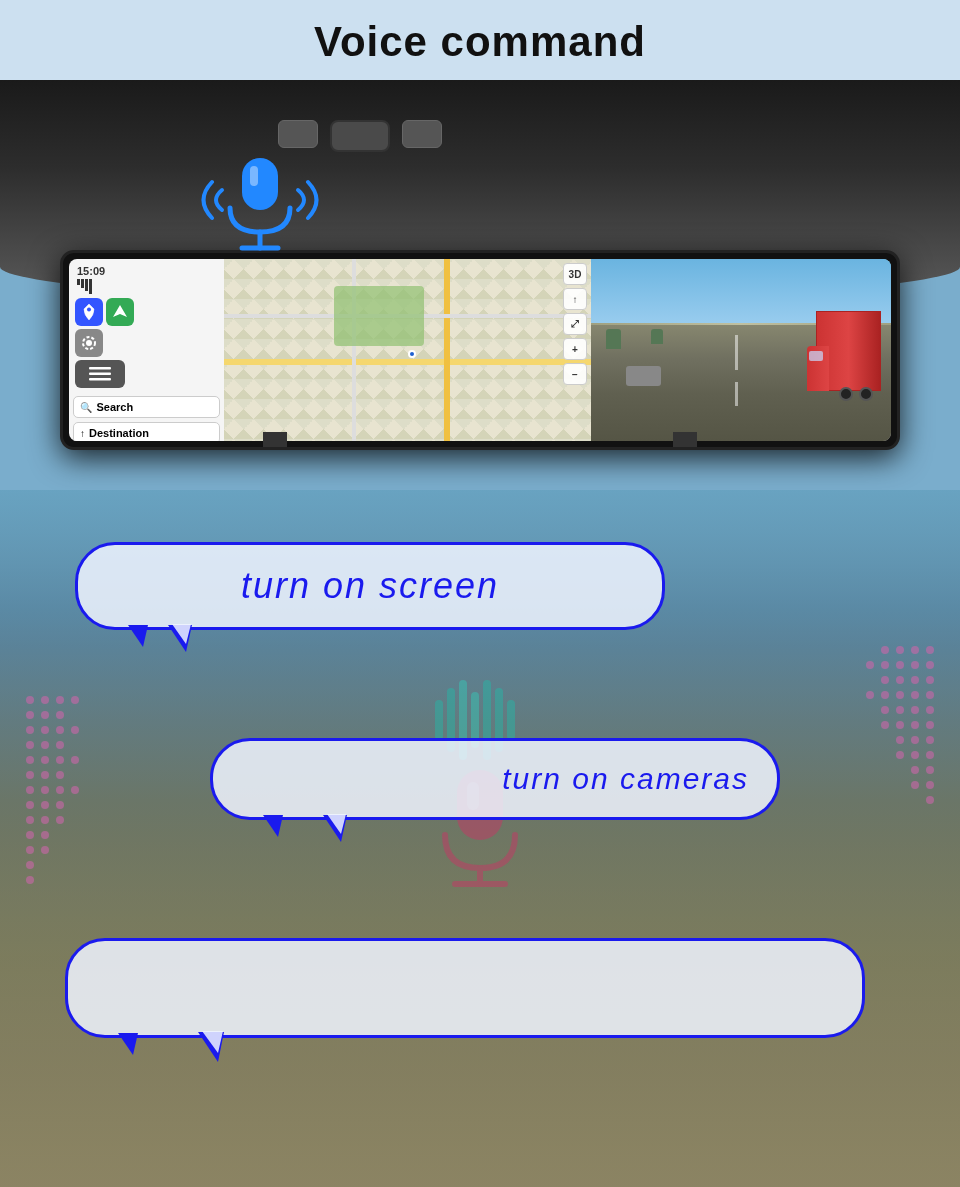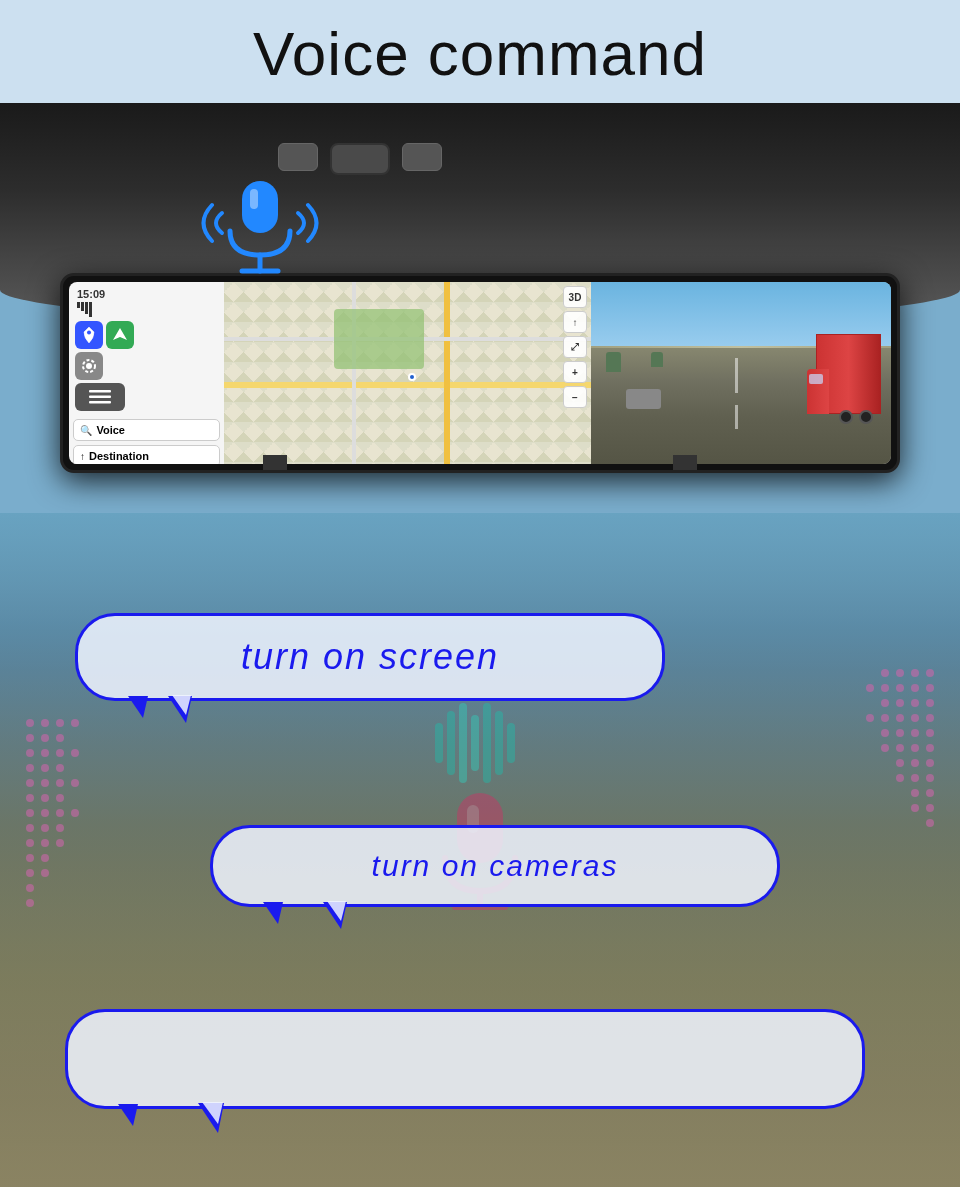--- a/index.html
+++ b/index.html
@@ -11,22 +11,22 @@
       background: #b8d4e8;
     }
 
     
     .header {
       background: #cce0f0;
       text-align: center;
       padding: 18px 0 14px;
     }
     .header h1 {
-      font-size: 62px;
-      font-weight: 400;
+      font-size: 42px;
+      font-weight: 700;
       color: #111;
       letter-spacing: 1px;
     }
 
     
     .mirror-section {
       background: #7aadcc;
       position: relative;
       height: 410px;
       overflow: hidden;
@@ -298,21 +298,20 @@
     
     .speech-bubble {
       position: absolute;
       border-radius: 40px;
       border: 3px solid #1a1aee;
       background: rgba(240, 245, 255, 0.85);
       display: flex;
       align-items: center;
       justify-content: center;
       z-index: 5;
-      margin-top: 48px;
     }
     .speech-bubble::after {
       content: '';
       position: absolute;
       bottom: -20px;
       left: 50px;
       width: 0;
       height: 0;
       border-left: 15px solid transparent;
       border-right: 5px solid transparent;
@@ -407,21 +406,21 @@
                   <rect x="0" y="0" width="22" height="2.5" fill="white" rx="1"></rect>
                   <rect x="0" y="5.5" width="22" height="2.5" fill="white" rx="1"></rect>
                   <rect x="0" y="11" width="22" height="2.5" fill="white" rx="1"></rect>
                 </svg>
             </div>
           </div>
         </div>
 
         <div class="nav-btn" style="margin-top: 6px;">
           <span class="nav-btn-icon">🔍</span>
-          <span>Voice</span>
+          <span>Search</span>
         </div>
 
         <div class="nav-btn">
           <span class="nav-btn-icon">↑</span>
           <span>Destination</span>
         </div>
       </div>
 
       <div class="map-area">
         <div class="map-bg"></div>
@@ -599,21 +598,21 @@
     </svg>
   </div>
 
   <div class="speech-bubble" style="top: 52px; left: 75px; width: 590px; height: 88px;">
     <span class="bubble-text">turn on screen</span>
 
     <div style="position:absolute; bottom:-25px; left:90px; width:0; height:0; border-left:18px solid transparent; border-right:6px solid transparent; border-top:27px solid #1a1aee;"></div>
     <div style="position:absolute; bottom:-17px; left:94px; width:0; height:0; border-left:14px solid transparent; border-right:5px solid transparent; border-top:20px solid rgba(240,245,255,0.85);"></div>
   </div>
 
-  <div class="speech-bubble" style="top: 264px; left: 210px; width: 570px; height: 82px;">
+  <div class="speech-bubble" style="top: 248px; left: 210px; width: 570px; height: 82px; justify-content: flex-end;">
     <span class="bubble-text bubble-text-sm">turn on cameras</span>
 
     <div style="position:absolute; bottom:-25px; left:110px; width:0; height:0; border-left:18px solid transparent; border-right:6px solid transparent; border-top:27px solid #1a1aee;"></div>
     <div style="position:absolute; bottom:-17px; left:114px; width:0; height:0; border-left:14px solid transparent; border-right:5px solid transparent; border-top:20px solid rgba(240,245,255,0.85);"></div>
   </div>
 
   <div class="speech-bubble" style="top: 448px; left: 65px; width: 800px; height: 100px;">
 
     <div style="position:absolute; bottom:-27px; left:130px; width:0; height:0; border-left:20px solid transparent; border-right:6px solid transparent; border-top:30px solid #1a1aee;"></div>
     <div style="position:absolute; bottom:-18px; left:134px; width:0; height:0; border-left:16px solid transparent; border-right:5px solid transparent; border-top:22px solid rgba(240,245,255,0.85);"></div>

